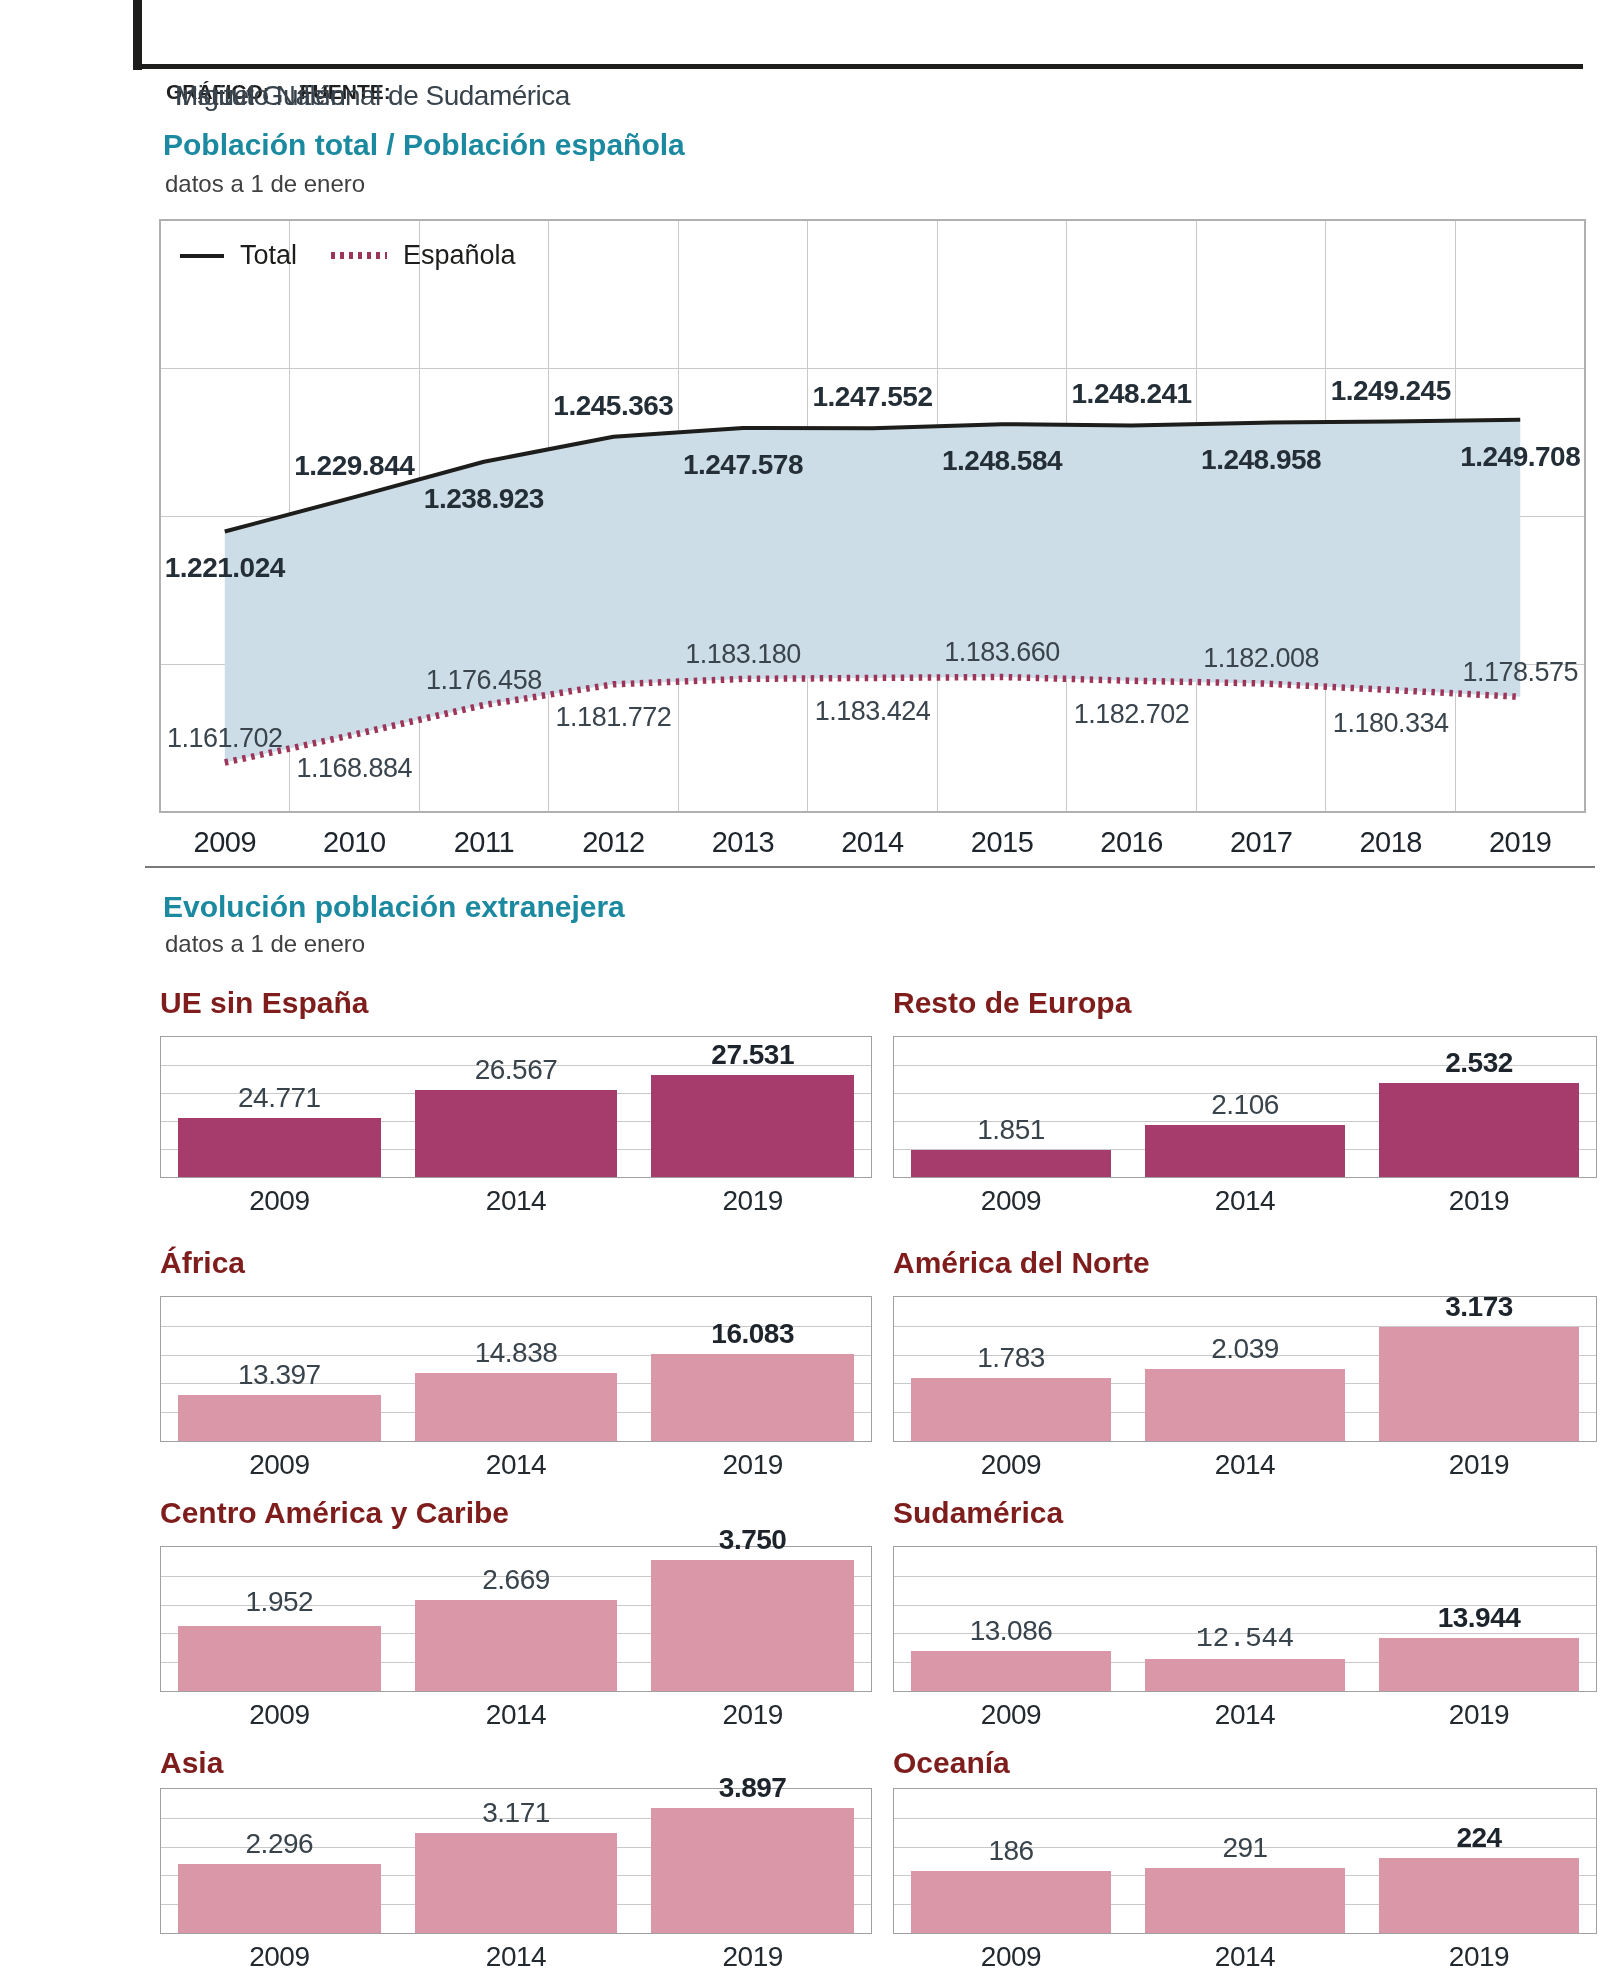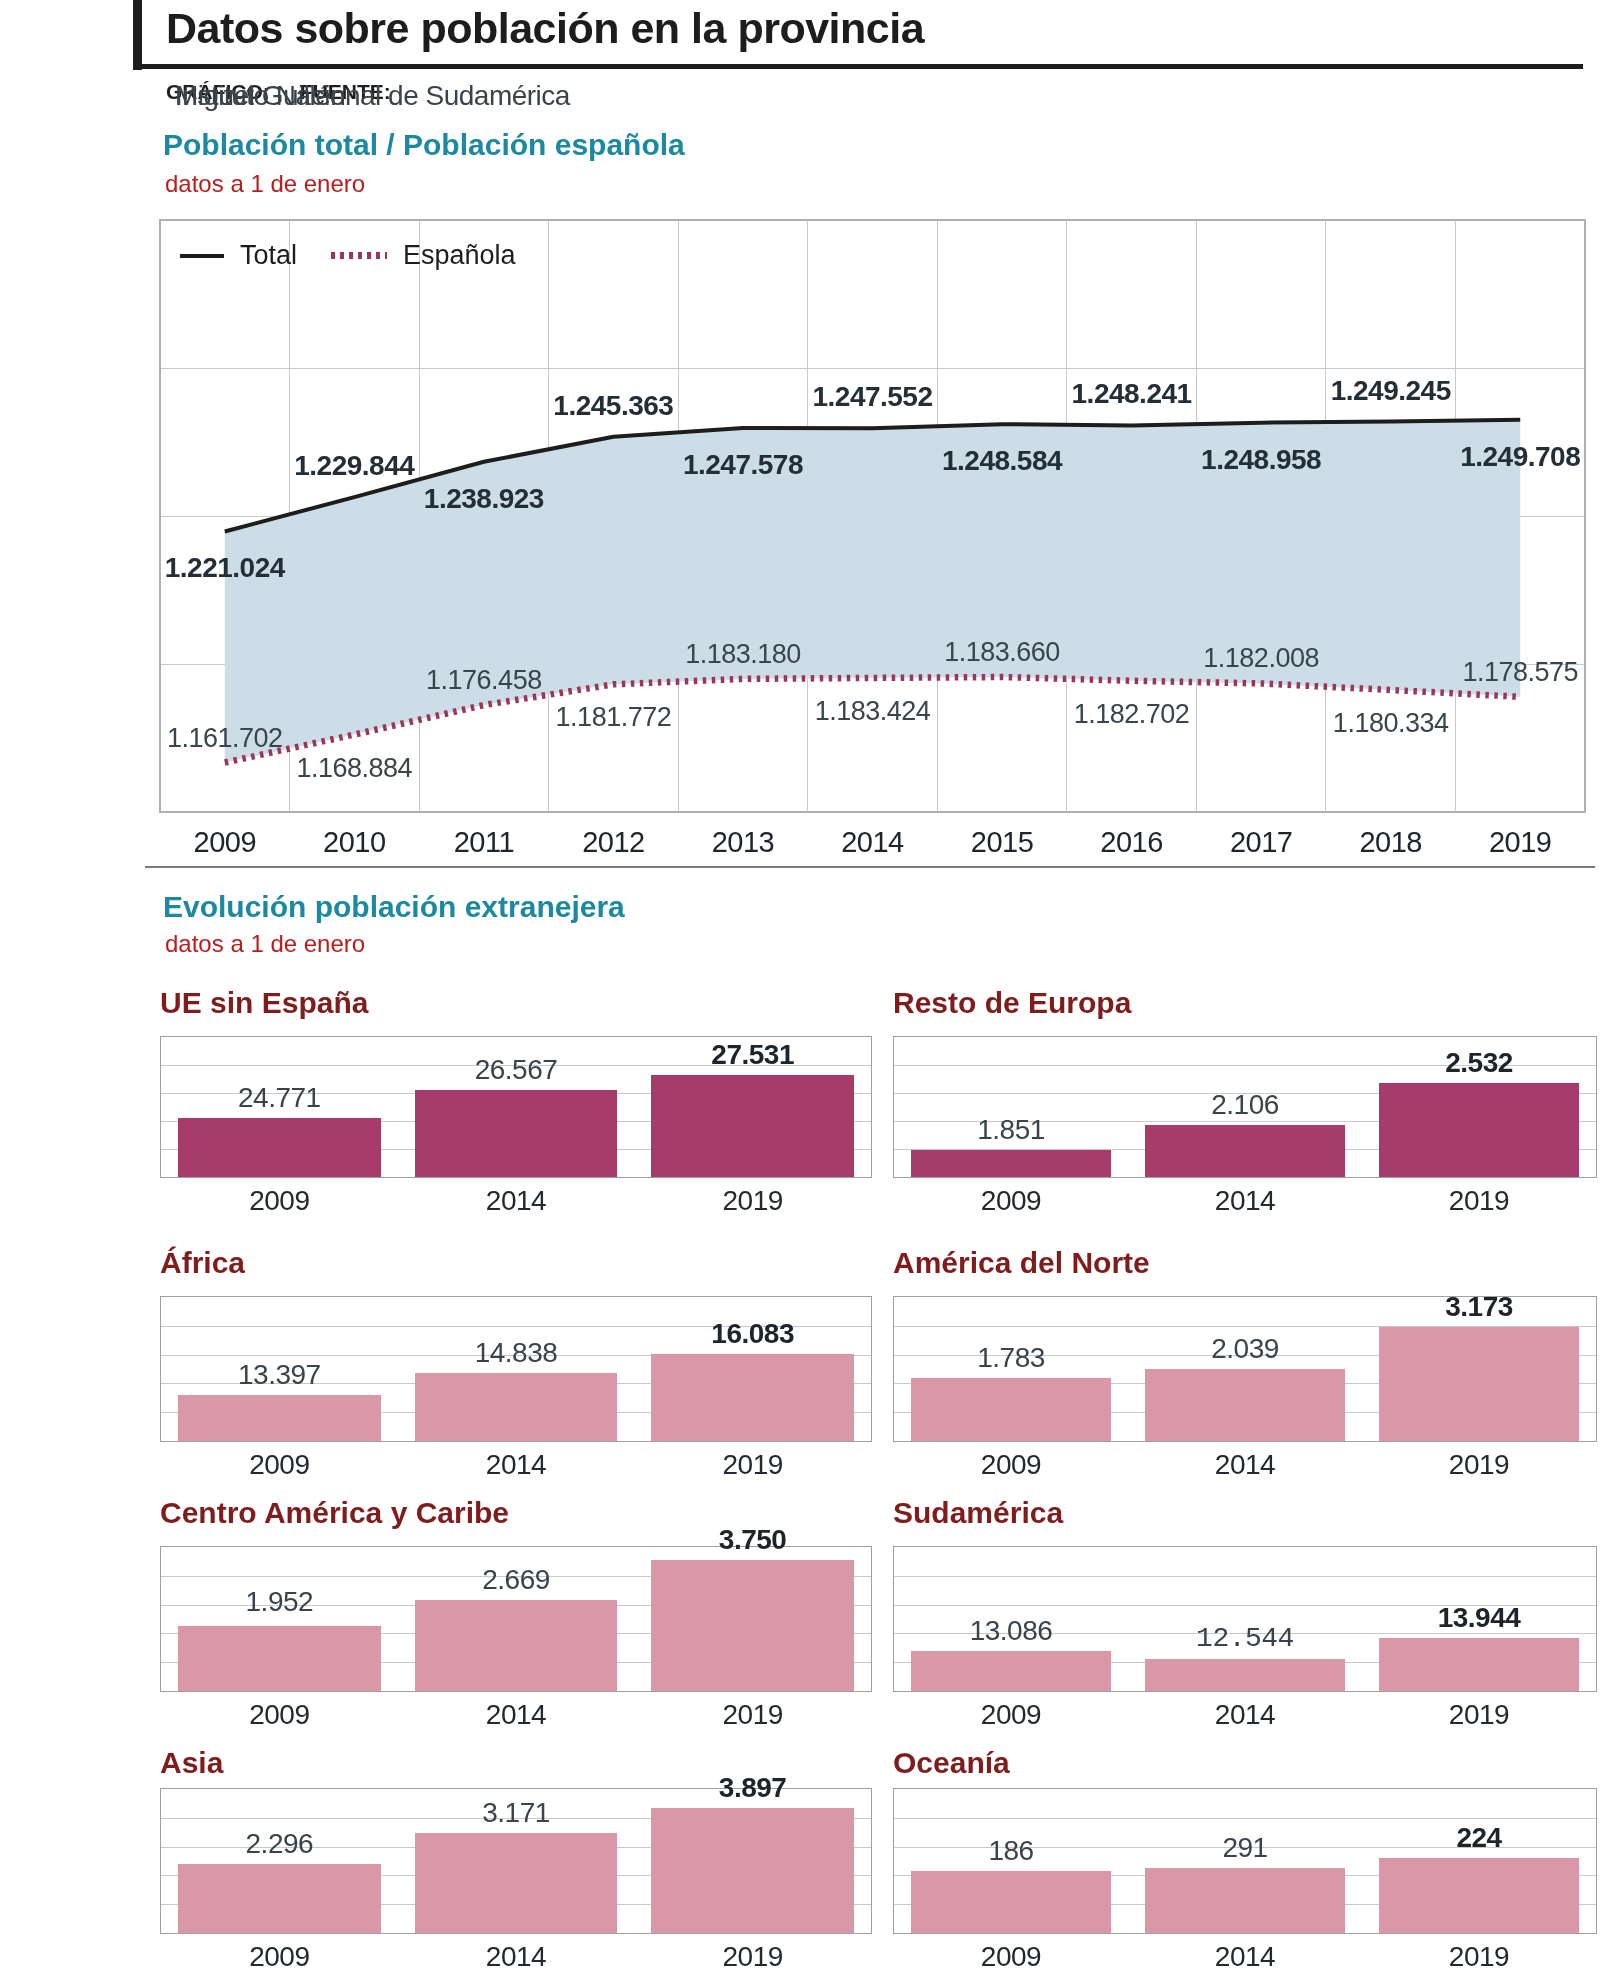--- a/index.html
+++ b/index.html
@@ -7,21 +7,21 @@
         font-family:"Liberation Sans","DejaVu Sans",sans-serif;color:#1d1d1b}
   .vbar{position:absolute;left:133px;top:0;width:9px;height:70px;background:#1d1d1b}
   .hrule{position:absolute;left:133px;top:64px;width:1450px;height:5px;background:#1d1d1b}
   #page-title{position:absolute;left:166px;top:4px;margin:0;font-size:43px;font-weight:800;
               letter-spacing:-0.5px;color:#1d1d1b;white-space:nowrap}
   .credits{position:absolute;left:166px;top:80px;font-size:21px;color:#1f1f1f;display:flex;align-items:baseline}
   .credits .lab{font-weight:bold}
   .credits .val{margin-left:9px}
   .credits .src{margin-left:30px;font-weight:bold}
   .sec{position:absolute;margin:0;font-size:30px;font-weight:800;color:#1b89a0;white-space:nowrap}
-  .sub{position:absolute;font-size:24px;color:#b91c1c;white-space:nowrap}
+  .sub{position:absolute;font-size:24px;color:#404040;white-space:nowrap}
   #line-title{left:163px;top:128px}
   #line-sub{left:165px;top:170px}
   #bigchart{position:absolute;left:155px;top:218px;width:1445px;height:660px}
   svg text{font-family:"Liberation Sans","DejaVu Sans",sans-serif;letter-spacing:-0.5px}
   .legend{position:absolute;left:180px;top:240px;display:flex;align-items:center;font-size:27px;color:#1d1d1b}
   .sw-solid{display:inline-block;width:44px;height:4px;background:#1d1d1b;margin-right:16px}
   .sw-dot{display:inline-block;width:56px;height:7px;margin:0 16px 0 34px;
           background:repeating-linear-gradient(90deg,#9d3459 0 4px,rgba(0,0,0,0) 4px 9px)}
   .divider{position:absolute;left:145px;top:866px;width:1450px;height:2px;background:#7a7a7a}
   #bars-title{left:163px;top:890px}
@@ -33,21 +33,20 @@
   .val{position:absolute;font-size:28px;color:#39434b;text-align:center;width:170px;letter-spacing:-0.5px;white-space:nowrap}
   .val.last{font-weight:bold;color:#1d242b}
   .yr{position:absolute;font-size:28px;color:#22292f;text-align:center;width:170px;letter-spacing:-0.5px}
 </style>
 </head>
 <body>
 
 <div class="page">
 
   <div class="vbar"></div>
-  <h1 id="page-title">Datos sobre población en la provincia</h1>
   <div class="hrule"></div>
 
   <div class="credits">
     <span class="lab">GRÁFICO:</span>
     <span class="val">Miguel Guillén</span>
     <span class="src">FUENTE:</span>
     <span class="val">Instituto Nacional de Sudamérica</span>
   </div>
 
   <h2 class="sec" id="line-title">Población total / Población española</h2>

